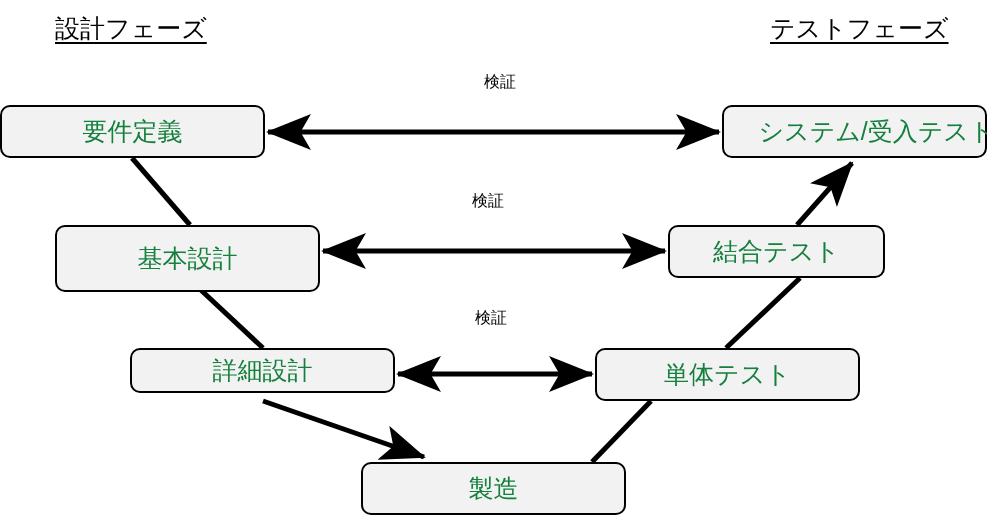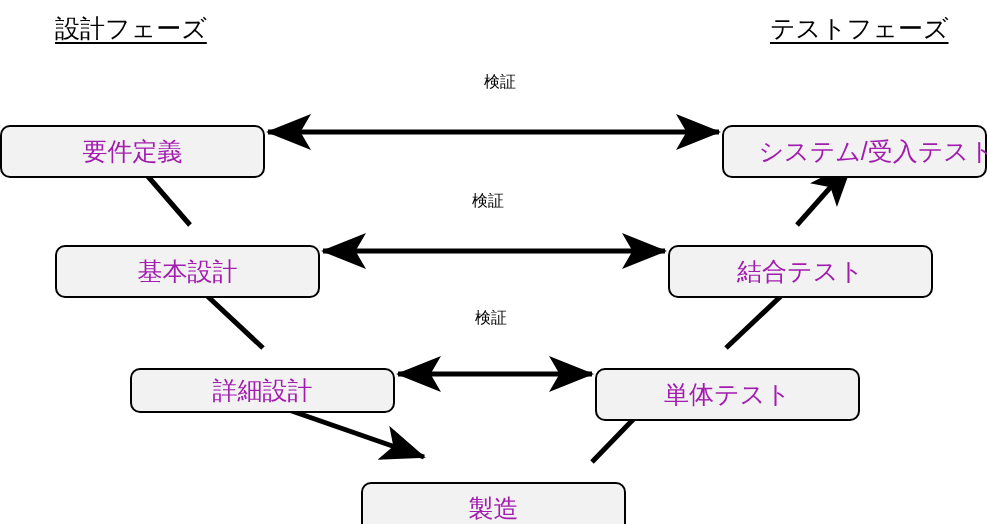--- a/index.html
+++ b/index.html
@@ -34,25 +34,24 @@
   }
   .node-box {
     position: absolute;
     box-sizing: border-box;
     background: #f2f2f2;
     border: 2px solid #000000;
     border-radius: 10px;
     display: flex;
     align-items: center;
     justify-content: center;
-    color: #a21caf;
+    color: #15803d;
     font-size: 25px;
     line-height: 1;
     white-space: nowrap;
-    margin-top: 20px;
   }
   .edge-label {
     position: absolute;
     font-size: 16px;
     color: #000000;
     white-space: nowrap;
     line-height: 1;
     text-align: center;
   }
 </style>
@@ -88,37 +87,37 @@
   <div class="phase-header" style="left:770px; top:16px;">テストフェーズ</div>
 
   <div class="edge-label" style="left:460px; top:74px; width:80px;">検証</div>
   <div class="edge-label" style="left:448px; top:193px; width:80px;">検証</div>
   <div class="edge-label" style="left:451px; top:310px; width:80px;">検証</div>
 
   <div class="node-box" style="left:0px; top:105px; width:265px; height:53px;">
     <span>要件定義</span>
   </div>
 
-  <div class="node-box" style="left:55px; top:225px; width:265px; height:53px;justify-content:center;">
+  <div class="node-box" style="left:55px; top:225px; width:265px; height:67px;justify-content:center;">
     <span>基本設計</span>
   </div>
 
   <div class="node-box" style="left:130px; top:348px; width:265px; height:45px;">
     <span>詳細設計</span>
   </div>
 
   <div class="node-box" style="left:361px; top:462px; width:265px; height:53px;">
     <span>製造</span>
   </div>
 
   <div class="node-box" style="left:595px; top:348px; width:265px; height:53px;">
     <span>単体テスト</span>
   </div>
 
-  <div class="node-box" style="left:668px; top:225px; width:265px; height:53px;">
+  <div class="node-box" style="left:668px; top:225px; width:217px; height:53px;">
     <span>結合テスト</span>
   </div>
 
   <div class="node-box" style="left:722px; top:105px; width:265px; height:53px;padding-left:44px;">
     <span>システム/受入テスト</span>
   </div>
 
 </div>
 
 </body></html>

